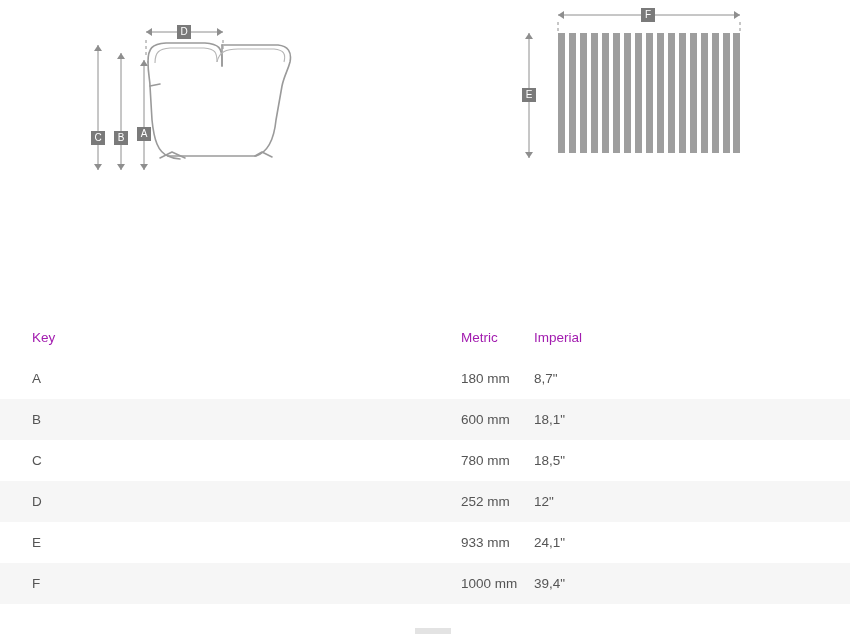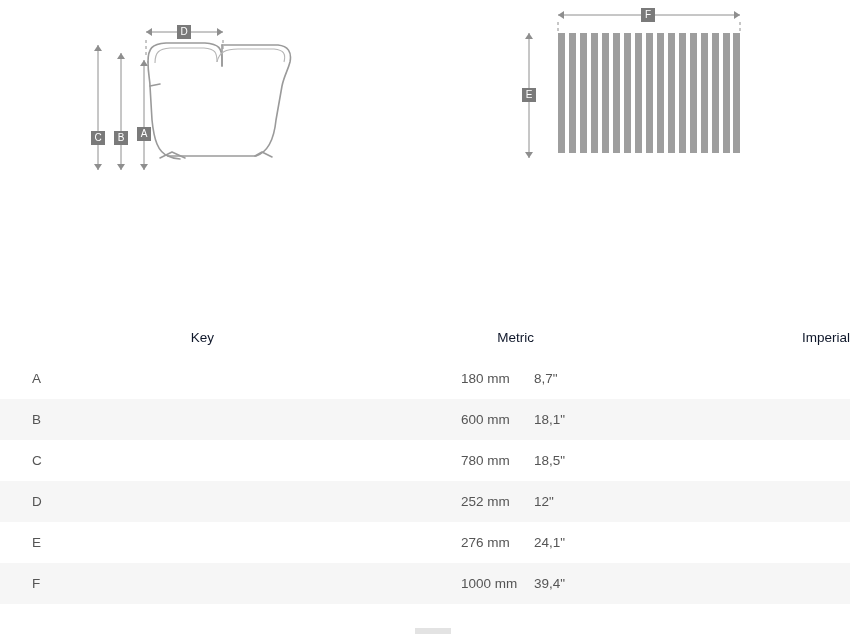--- a/index.html
+++ b/index.html
@@ -46,23 +46,23 @@
   
   .spec-table {
     position: absolute;
     top: 318px;
     left: 0;
     width: 850px;
     border-collapse: collapse;
     font-size: 13px;
   }
   .spec-table thead th {
-    text-align: right;
+    text-align: left;
     font-weight: normal;
-    color: #0f172a;
+    color: #a21caf;
     padding: 12px 0 12px 32px;
     font-size: 13.5px;
   }
   .spec-table thead th.col-key { width: 214px; }
   .spec-table thead th.col-metric { width: 320px; padding-left: 247px; }
   .spec-table thead th.col-imperial { padding-left: 0px; }
 
   .spec-table tbody td {
     padding: 13px 0 13px 32px;
     color: #555555;
@@ -217,21 +217,21 @@
       <td class="cell-metric">780 mm</td>
       <td class="cell-imperial">18,5"</td>
     </tr>
     <tr class="alt">
       <td class="cell-key">D</td>
       <td class="cell-metric">252 mm</td>
       <td class="cell-imperial">12"</td>
     </tr>
     <tr>
       <td class="cell-key">E</td>
-      <td class="cell-metric">276 mm</td>
+      <td class="cell-metric">933 mm</td>
       <td class="cell-imperial">24,1"</td>
     </tr>
     <tr class="alt">
       <td class="cell-key">F</td>
       <td class="cell-metric">1000 mm</td>
       <td class="cell-imperial">39,4"</td>
     </tr>
   </tbody>
 </table>
 

